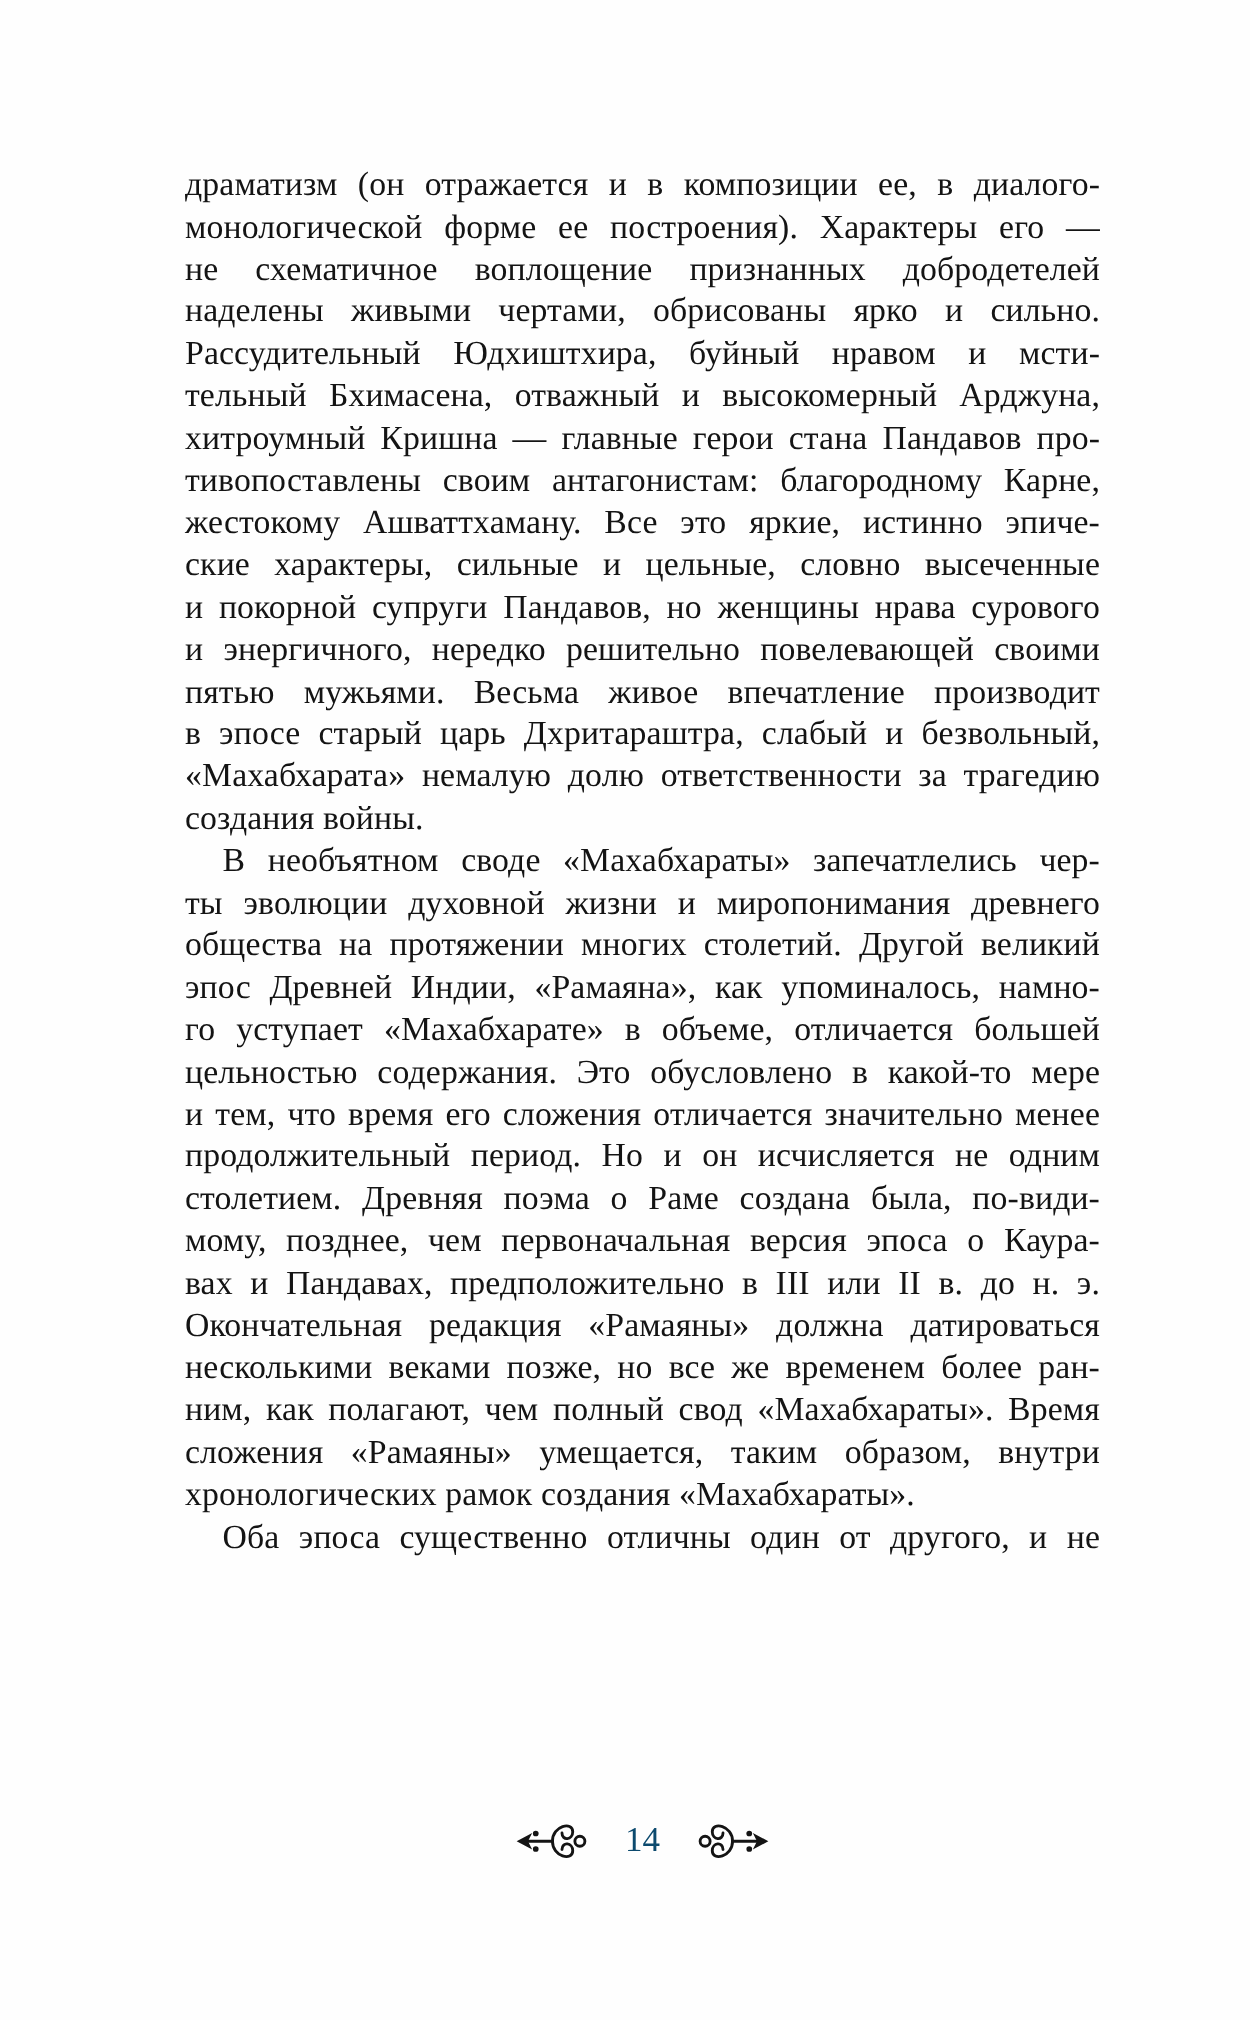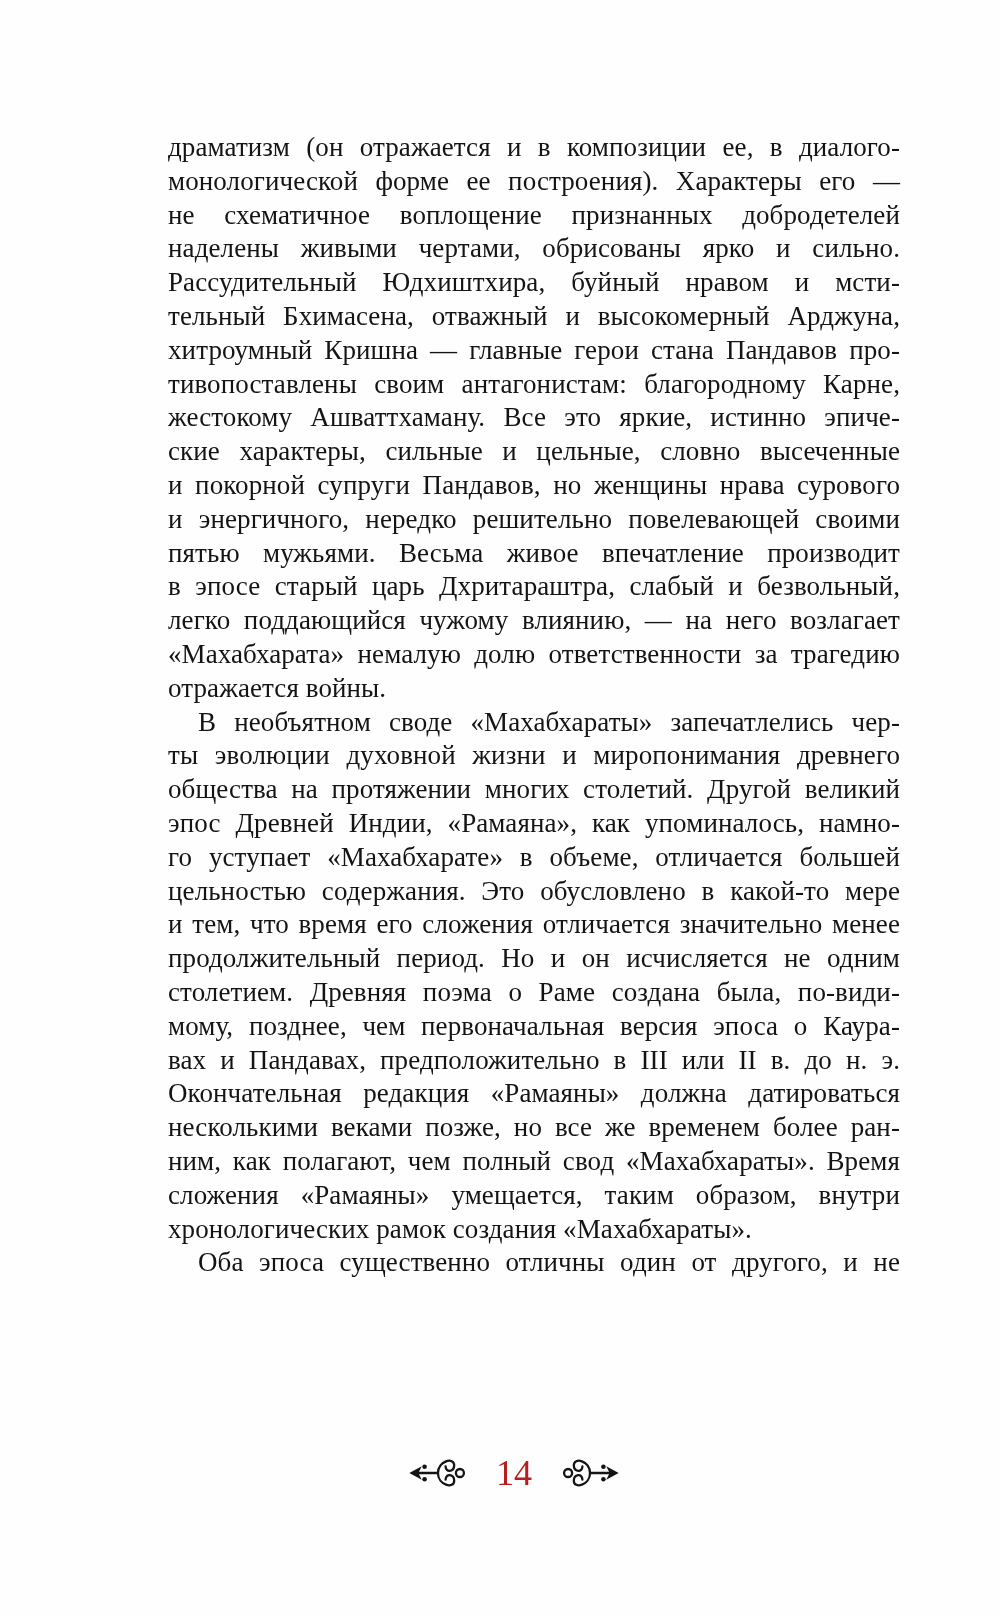--- a/index.html
+++ b/index.html
@@ -14,21 +14,20 @@
     background: #fefefe;
     color: #141414;
     font-family: "Liberation Serif", "DejaVu Serif", serif;
     overflow: hidden;
   }
   .text-block {
     position: absolute;
     left: 148px;
     top: 131px;
     width: 732px;
-    margin-left: 20px;
   }
   .paragraph {
     margin: 0;
     padding: 0;
   }
   .line {
     font-size: 27px;
     line-height: 33.8px;
     height: 33.8px;
     text-align: justify;
@@ -46,23 +45,23 @@
     top: 1448px;
     left: 148px;
     width: 732px;
     height: 50px;
     display: flex;
     justify-content: center;
     align-items: center;
     gap: 26px;
   }
   .page-number {
-    font-size: 36px;
+    font-size: 28px;
     line-height: 1;
-    color: #b91c1c;
+    color: #0c4a6e;
     padding: 0 4px;
   }
   .ornament {
     width: 58px;
     height: 42px;
   }
   .ornament svg { display: block; width: 100%; height: 100%; }
   .ornament.right { transform: scaleX(-1); }
 </style>
 </head>
@@ -79,23 +78,22 @@
         <div class="line">Рассудительный Юдхиштхира, буйный нравом и мсти-</div>
         <div class="line">тельный Бхимасена, отважный и высокомерный Арджуна,</div>
         <div class="line">хитроумный Кришна — главные герои стана Пандавов про-</div>
         <div class="line">тивопоставлены своим антагонистам: благородному Карне,</div>
         <div class="line">жестокому Ашваттхаману. Все это яркие, истинно эпиче-</div>
         <div class="line">ские характеры, сильные и цельные, словно высеченные</div>
         <div class="line">и покорной супруги Пандавов, но женщины нрава сурового</div>
         <div class="line">и энергичного, нередко решительно повелевающей своими</div>
         <div class="line">пятью мужьями. Весьма живое впечатление производит</div>
         <div class="line">в эпосе старый царь Дхритараштра, слабый и безвольный,</div>
-        <div class="line">легко поддающийся чужому влиянию, — на него возлагает</div>
         <div class="line">«Махабхарата» немалую долю ответственности за трагедию</div>
-        <div class="line no-stretch">отражается войны.</div>
+        <div class="line no-stretch">создания войны.</div>
       </div>
       <div class="paragraph">
         <div class="line indent">В необъятном своде «Махабхараты» запечатлелись чер-</div>
         <div class="line">ты эволюции духовной жизни и миропонимания древнего</div>
         <div class="line">общества на протяжении многих столетий. Другой великий</div>
         <div class="line">эпос Древней Индии, «Рамаяна», как упоминалось, намно-</div>
         <div class="line">го уступает «Махабхарате» в объеме, отличается большей</div>
         <div class="line">цельностью содержания. Это обусловлено в какой-то мере</div>
         <div class="line">и тем, что время его сложения отличается значительно менее</div>
         <div class="line">продолжительный период. Но и он исчисляется не одним</div>

